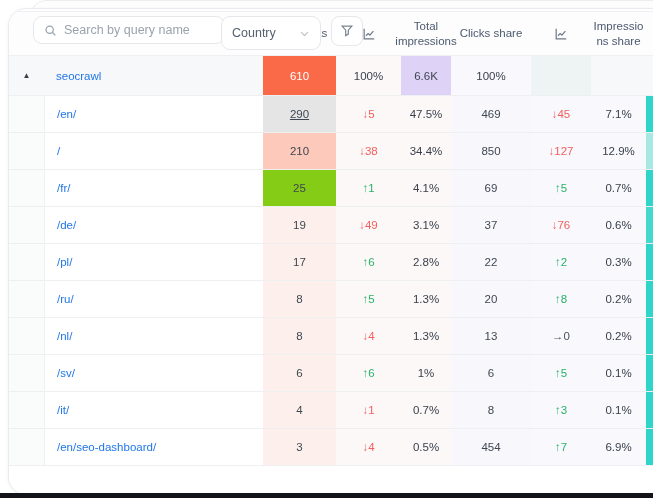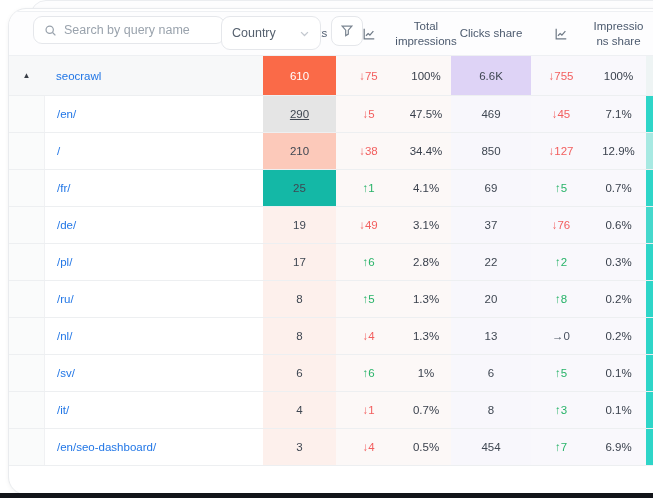--- a/index.html
+++ b/index.html
@@ -140,28 +140,22 @@
 
   <div id="rows">
       <div class="grid-row row parent">
     <div class="cell gutter">
       <span class="caret">▲</span>
     </div>
     <div class="cell query">
       <a class="qlink">seocrawl</a>
     </div>
     <div class="cell clicks" style="background: rgb(250, 106, 72); color: rgb(255, 255, 255);">610</div>
-    <div class="cell clicks-change">
-      <span class="chg down">↓75</span>
-    </div>
     <div class="cell clicks-share share">100%</div>
     <div class="cell imprs" style="background: rgb(222, 211, 246);">6.6K</div>
-    <div class="cell impr-change">
-      <span class="chg down">↓755</span>
-    </div>
     <div class="cell impr-share share">100%</div>
     <div class="cell strip" style="background: rgb(238, 244, 244);"></div>
 
   </div>
       <div class="grid-row row child">
     <div class="cell gutter">
       <span class="caret"></span>
     </div>
     <div class="cell query">
       <a class="qlink">/en/</a>
@@ -199,21 +193,21 @@
     <div class="cell strip" style="background: rgb(167, 233, 226);"></div>
 
   </div>
       <div class="grid-row row child">
     <div class="cell gutter">
       <span class="caret"></span>
     </div>
     <div class="cell query">
       <a class="qlink">/fr/</a>
     </div>
-    <div class="cell clicks" style="background: #14b8a6; color: rgb(63, 71, 82);">25</div>
+    <div class="cell clicks" style="background: #84cc16; color: rgb(63, 71, 82);">25</div>
     <div class="cell clicks-change">
       <span class="chg up">↑1</span>
     </div>
     <div class="cell clicks-share share">4.1%</div>
     <div class="cell imprs" style="background: rgb(248, 247, 252);">69</div>
     <div class="cell impr-change">
       <span class="chg up">↑5</span>
     </div>
     <div class="cell impr-share share">0.7%</div>
     <div class="cell strip" style="background: rgb(46, 213, 200);"></div>

